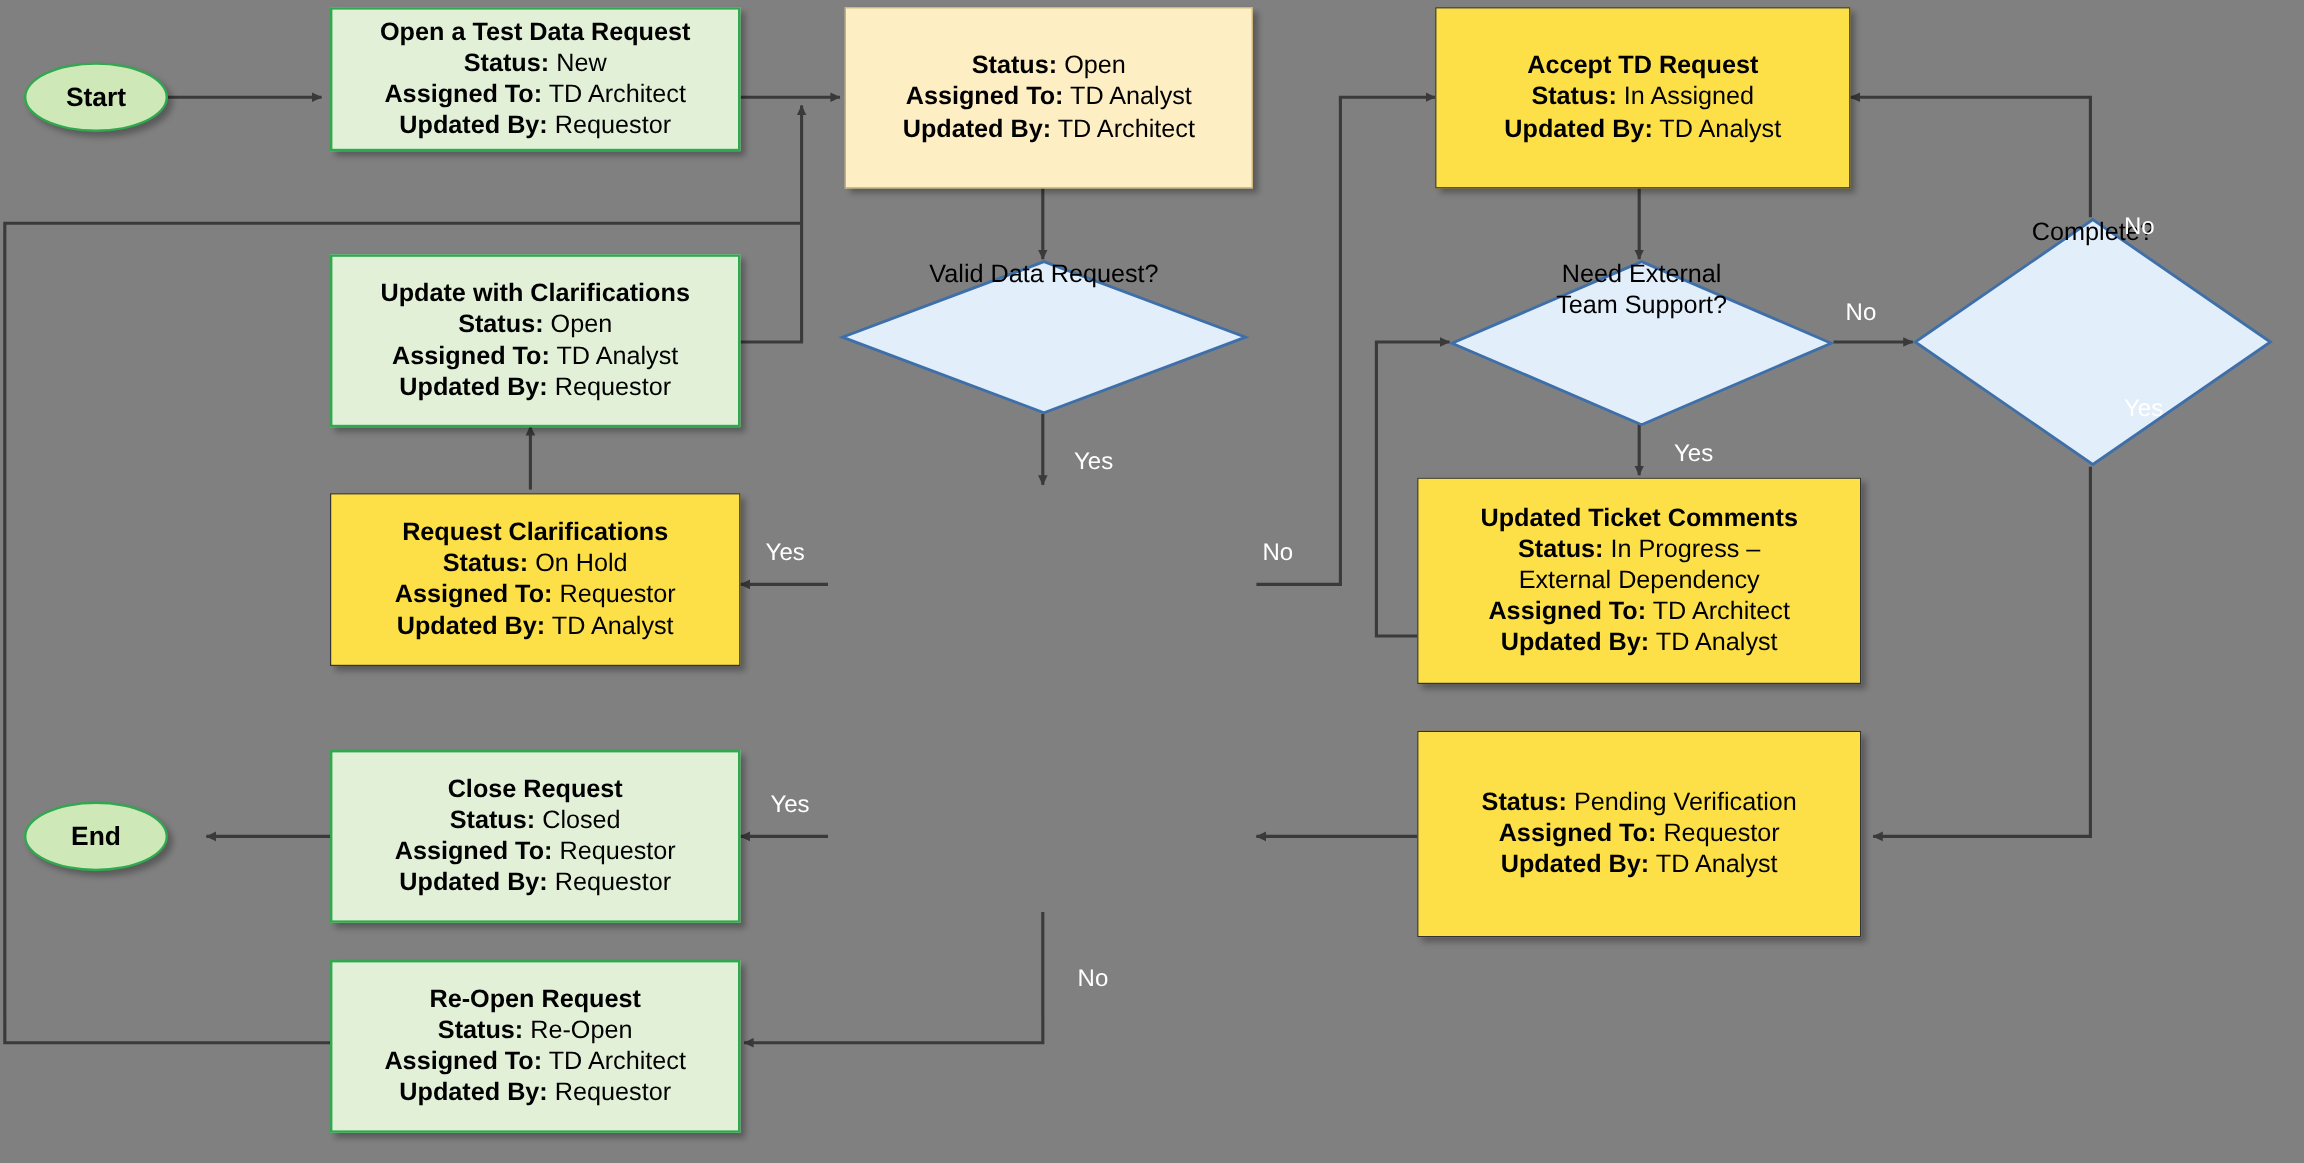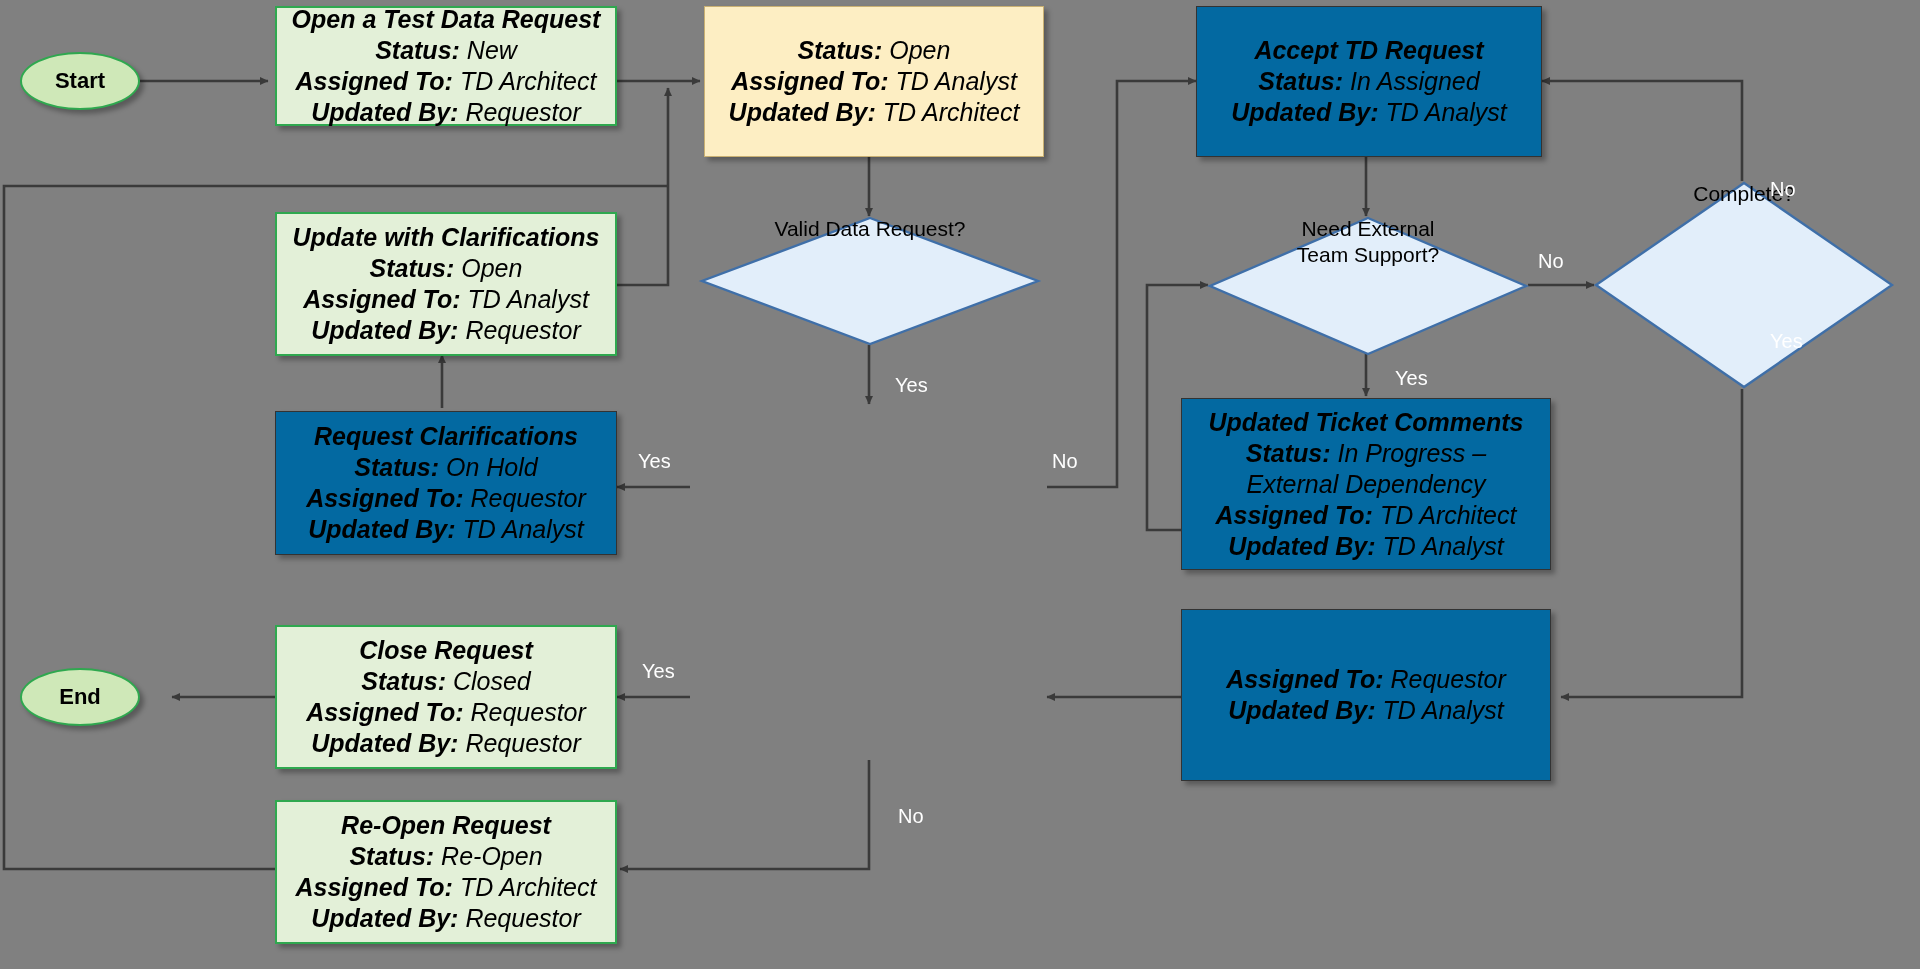--- a/index.html
+++ b/index.html
@@ -31,35 +31,34 @@
     box-sizing: border-box;
     display: flex;
     align-items: center;
     justify-content: center;
     text-align: center;
     color: #000;
   }
   
   .box {
     line-height: 1.24;
-    font-size: 25px;
+    font-size: 21px;
     padding: 0 8px;
     box-shadow: 4px 4px 5px rgba(0,0,0,0.30);
-    font-style: italic;
   }
   .box.green {
     background: #e3f0d8;
     border: 2.5px solid #2fa84f;
   }
   .box.yellow {
     background: #fdeec3;
     border: 1.5px solid #c9b072;
   }
   .box.grey {
-    background: #0369a1;
+    background: #fde047;
     border: 1.5px solid #333333;
   }
   .box .ln { display: block; white-space: nowrap; }
   .box .ttl { font-weight: bold; }
 
   
   .ellipse {
     background: #cfe8b8;
     border: 2.5px solid #2fa84f;
     border-radius: 50%;
@@ -201,20 +200,21 @@
       <span class="ln ttl">Updated Ticket Comments</span>
       <span class="ln"><b>Status:</b> <span>In Progress –</span></span>
       <span class="ln"><span>External Dependency</span></span>
       <span class="ln"><b>Assigned To:</b> <span>TD Architect</span></span>
       <span class="ln"><b>Updated By:</b> <span>TD Analyst</span></span>
     </div>
   </div>
 
   <div class="node box grey" style="left:1181px; top:609px; width:370px; height:172px;">
     <div>
+      <span class="ln"><b>Status:</b> <span>Pending Verification</span></span>
       <span class="ln"><b>Assigned To:</b> <span>Requestor</span></span>
       <span class="ln"><b>Updated By:</b> <span>TD Analyst</span></span>
     </div>
   </div>
 
   <div class="node box green" style="left:275px; top:625px; width:342px; height:144px;">
     <div>
       <span class="ln ttl">Close Request</span>
       <span class="ln"><b>Status:</b> <span>Closed</span></span>
       <span class="ln"><b>Assigned To:</b> <span>Requestor</span></span>

